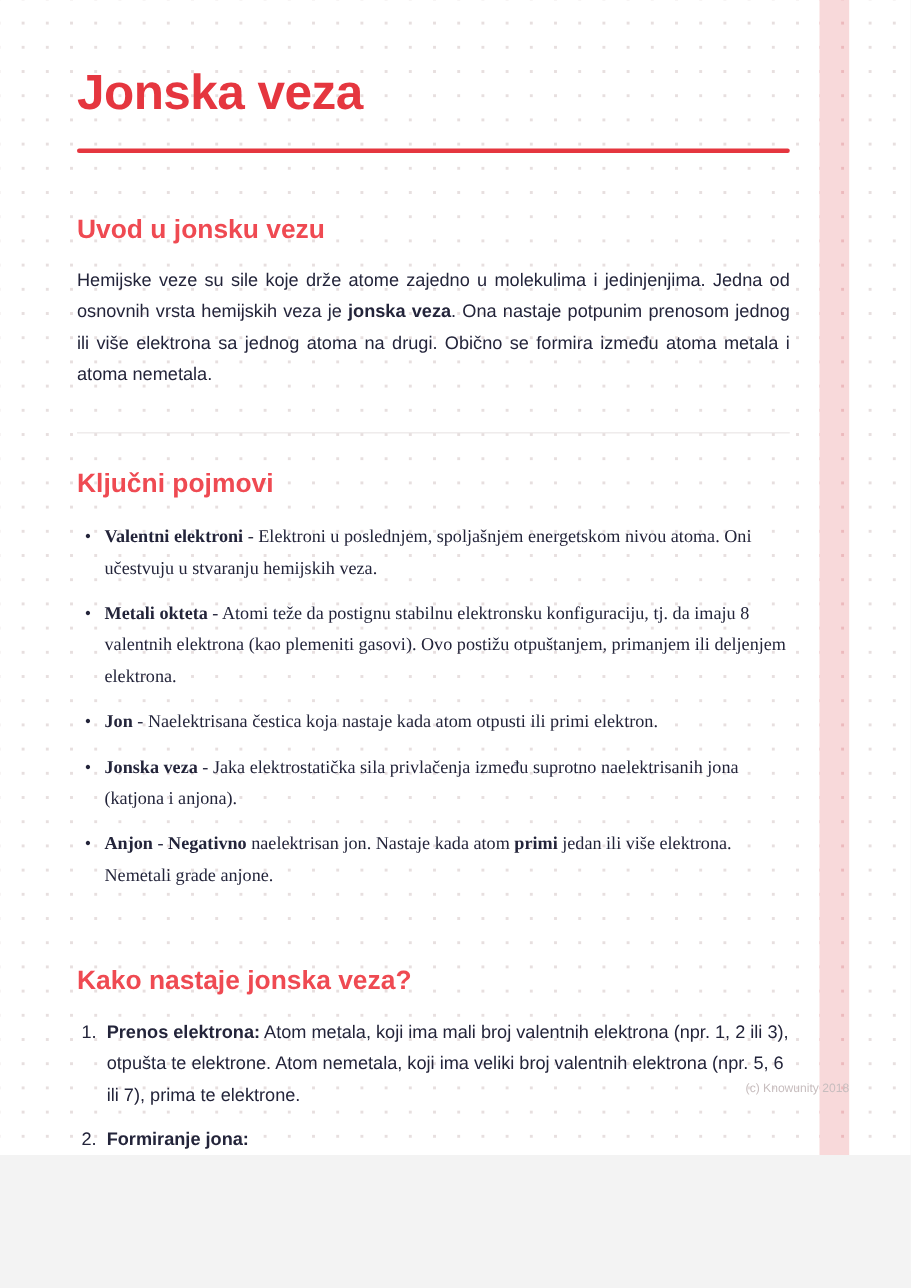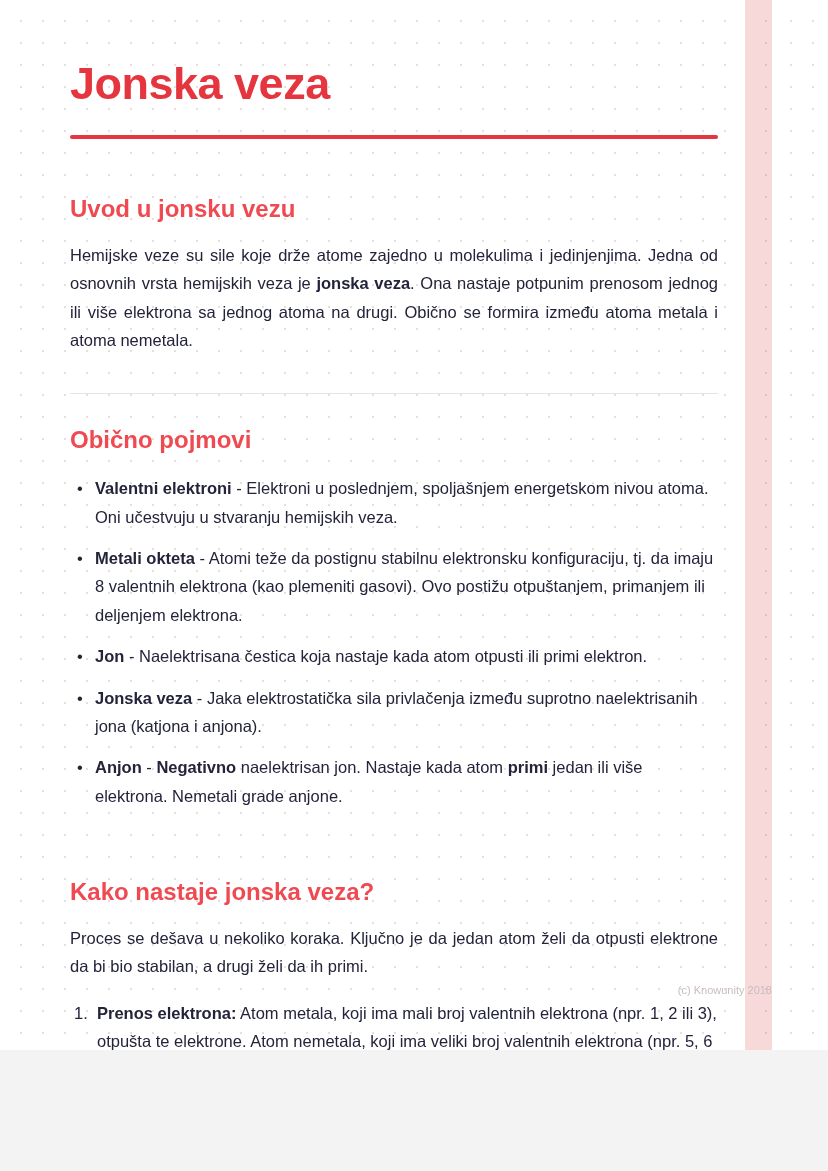--- a/index.html
+++ b/index.html
@@ -79,20 +79,21 @@
   }
 
   ul.bullets {
     list-style: none;
     margin-top: 20px;
   }
   ul.bullets > li {
     position: relative;
     padding-left: 25px;
     margin-bottom: 13px;
+    font-family: Liberation Serif, serif;
   }
   ul.bullets > li::before {
     content: "\2022";
     position: absolute;
     left: 7px;
     top: 0;
     color: #23243a;
   }
 
   ol.steps {
@@ -139,31 +140,30 @@
   <div class="content">
 
     <h1 class="doc-title">Jonska veza</h1>
     <div class="title-rule"></div>
 
     <h2 class="section-heading h-intro">Uvod u jonsku vezu</h2>
     <p class="para justify"><span>Hemijske veze su sile koje drže atome zajedno u molekulima i jedinjenjima. Jedna od osnovnih vrsta hemijskih veza je </span><strong>jonska veza</strong><span>. Ona nastaje potpunim prenosom jednog ili više elektrona sa jednog atoma na drugi. Obično se formira između atoma metala i atoma nemetala.</span></p>
 
     <hr class="divider">
 
-    <h2 class="section-heading h-keyterms">Obično pojmovi</h2>
+    <h2 class="section-heading h-keyterms">Ključni pojmovi</h2>
     <ul class="bullets">
       <li><strong>Valentni elektroni</strong><span> - Elektroni u poslednjem, spoljašnjem energetskom nivou atoma. Oni učestvuju u stvaranju hemijskih veza.</span></li>
       <li><strong>Metali okteta</strong><span> - Atomi teže da postignu stabilnu elektronsku konfiguraciju, tj. da imaju 8 valentnih elektrona (kao plemeniti gasovi). Ovo postižu otpuštanjem, primanjem ili deljenjem elektrona.</span></li>
       <li><strong>Jon</strong><span> - Naelektrisana čestica koja nastaje kada atom otpusti ili primi elektron.</span></li>
       <li><strong>Jonska veza</strong><span> - Jaka elektrostatička sila privlačenja između suprotno naelektrisanih jona (katjona i anjona).</span></li>
       <li><strong>Anjon</strong><span> - </span><strong>Negativno</strong><span> naelektrisan jon. Nastaje kada atom </span><strong>primi</strong><span> jedan ili više elektrona. Nemetali grade anjone.</span></li>
     </ul>
 
     <h2 class="section-heading h-formation">Kako nastaje jonska veza?</h2>
-    <p class="para justify"><span>Proces se dešava u nekoliko koraka. Ključno je da jedan atom želi da otpusti elektrone da bi bio stabilan, a drugi želi da ih primi.</span></p>
 
     <ol class="steps">
       <li>
         <span class="step-text"><strong>Prenos elektrona:</strong><span> Atom metala, koji ima mali broj valentnih elektrona (npr. 1, 2 ili 3), otpušta te elektrone. Atom nemetala, koji ima veliki broj valentnih elektrona (npr. 5, 6 ili 7), prima te elektrone.</span></span>
       </li>
       <li>
         <span class="step-text"><strong>Formiranje jona:</strong></span>
         <ul class="bullets sub">
           <li><span>Kada atom metala otpusti elektrone, ima više protona nego elektrona i postaje </span></li>
         </ul>

